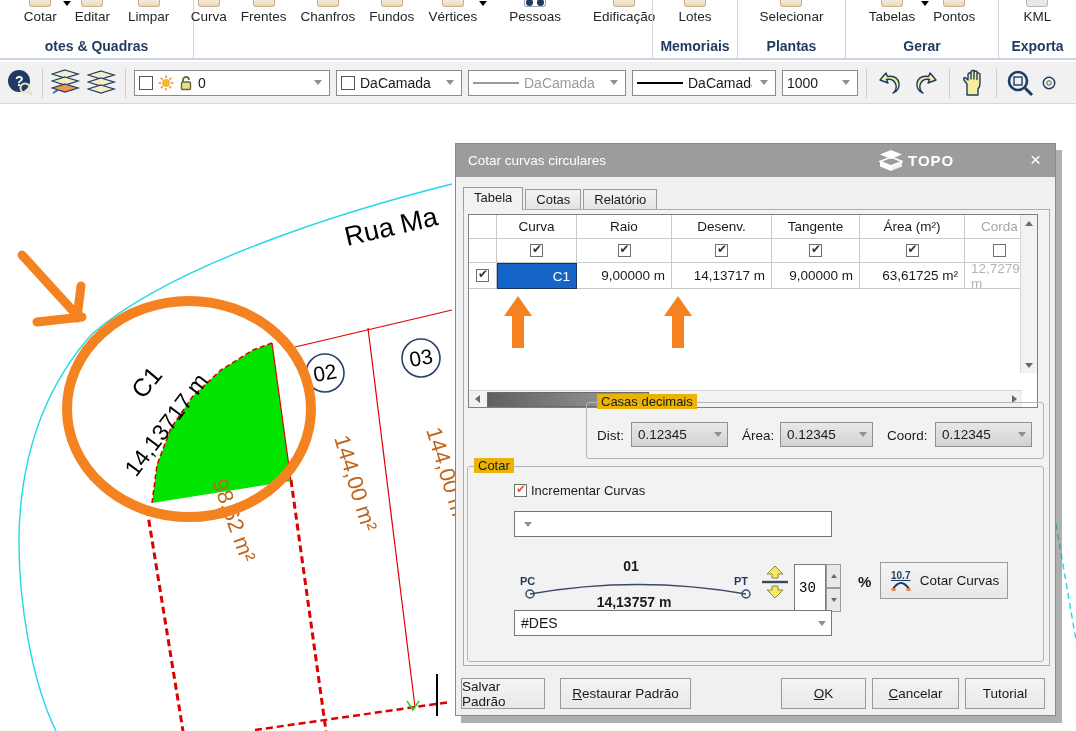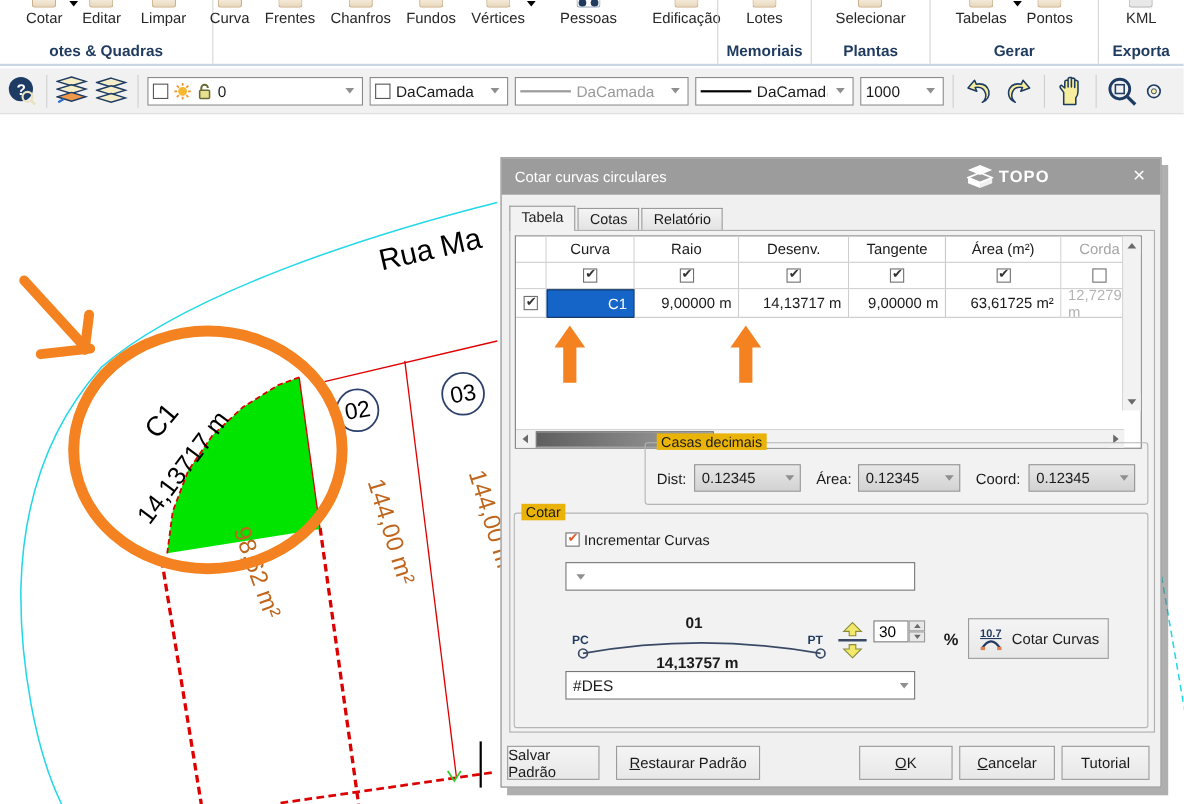--- a/index.html
+++ b/index.html
@@ -96,21 +96,21 @@
   .gb-legend { position:absolute; top:-9px; left:10px; background:#eab308; padding:0 4px; font-size:13px; }
 
   .combo2 { position:absolute; height:25px; background:linear-gradient(#e8e8e8,#d2d2d2); border:1px solid #8f8f8f;
     display:flex; align-items:center; padding:0 2px 0 6px; cursor:pointer; }
   .combo2 .val { flex:1; font-size:13.5px; }
   .combo-w { position:absolute; height:26px; background:#fff; border:1px solid #767676;
     display:flex; align-items:center; padding:0 2px 0 6px; cursor:pointer; }
   .combo-w .val { flex:1; font-size:14px; }
   .flabel { position:absolute; font-size:13.5px; }
 
-  .spin { position:absolute; width:48px; height:20px; display:flex; }
+  .spin { position:absolute; width:48px; height:48px; display:flex;font-family:Liberation Mono, monospace; }
   .spin input { width:32px; height:100%; border:1px solid #7a7a7a; padding:0 4px; font-size:14px;
     font-family:inherit; background:#fff; }
   .spin-btns { width:15px; display:flex; flex-direction:column; }
   .spin-btns div { flex:1; background:#e8e8e8; border:1px solid #9a9a9a; display:flex; align-items:center; justify-content:center; cursor:pointer; }
 
   .orange { color:#f58220; }
 </style>
 </head>
 <body>
 

